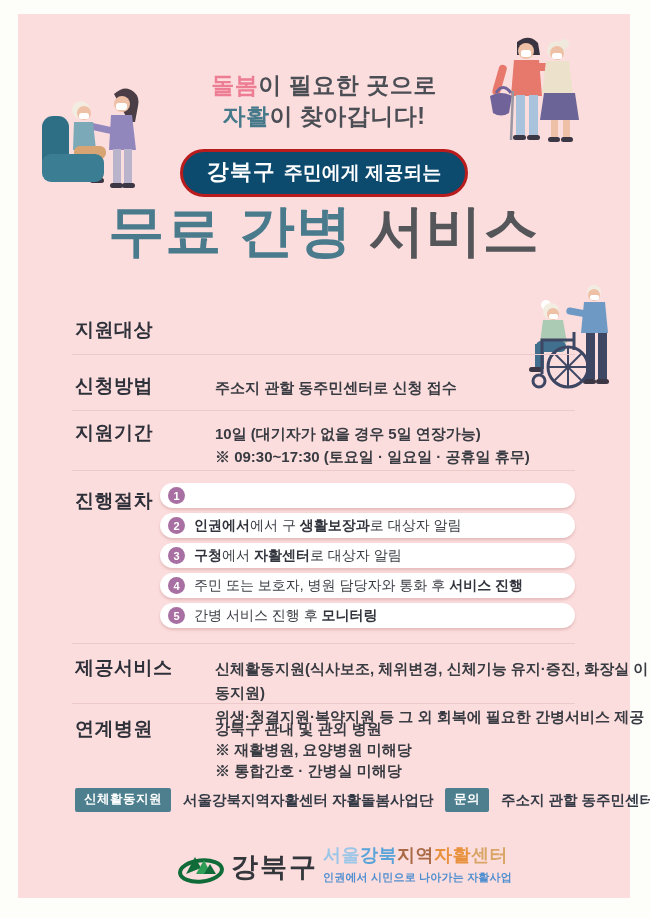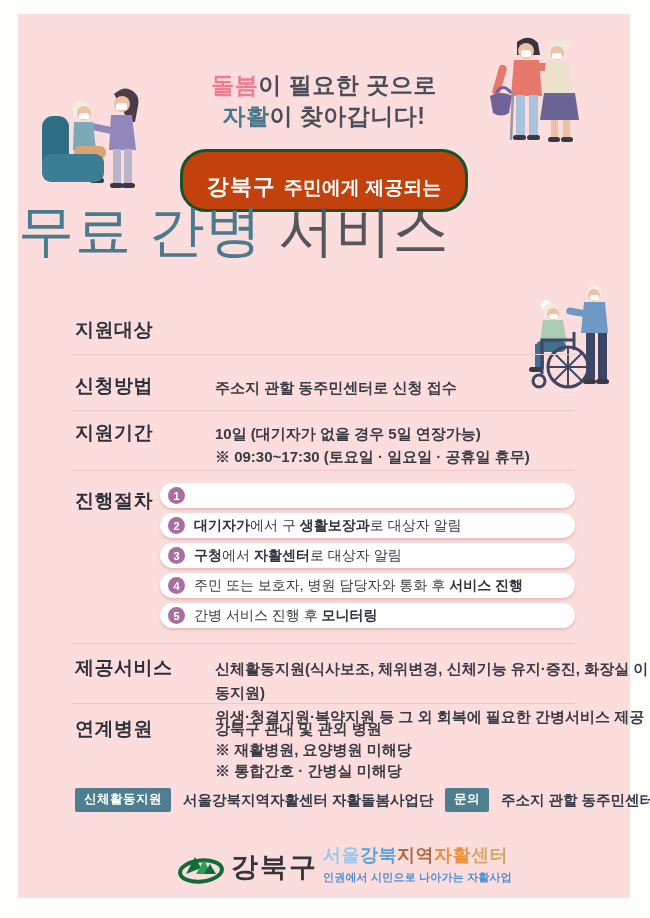--- a/index.html
+++ b/index.html
@@ -7,26 +7,26 @@
          font-family:"Liberation Sans", sans-serif;}
   .poster{position:absolute;left:18px;top:14px;width:612px;height:884px;background:#fcdddd;}
 
   .illu{position:absolute;}
 
   .tagline{position:absolute;left:18px;top:70px;width:612px;text-align:center;
            font-size:23px;font-weight:700;color:#4b4e55;line-height:31px;letter-spacing:.5px;}
   .pinkc{color:#ec7d93;} .tealc{color:#45798a;}
 
   .gu-badge-wrap{position:absolute;left:18px;top:149px;width:612px;text-align:center;}
-  .gu-badge{display:inline-block;background:#c2410c;border:3px solid #14532d;border-radius:26px;
-            color:#ffffff;padding:20px 24px 7px 24px;font-size:19px;font-weight:600;}
+  .gu-badge{display:inline-block;background:#0c4a6e;border:3px solid #b91c1c;border-radius:26px;
+            color:#ffffff;padding:5px 24px 7px 24px;font-size:19px;font-weight:600;}
   .gu-badge b{font-size:22px;font-weight:800;letter-spacing:1px;margin-right:8px;}
 
-  .main-title{position:absolute;left:18px;top:190px;width:612px;text-align:left;
-              font-size:56px;font-weight:400;letter-spacing:1px;line-height:82px;white-space:nowrap;}
+  .main-title{position:absolute;left:18px;top:190px;width:612px;text-align:center;
+              font-size:56px;font-weight:700;letter-spacing:1px;line-height:82px;white-space:nowrap;}
   .t-teal{color:#4a7b8c;} .t-dark{color:#54565a;margin-left:16px;}
 
   .sec-label{position:absolute;left:75px;font-size:19px;font-weight:800;color:#2e313a;letter-spacing:.5px;}
   .sec-text{position:absolute;left:215px;font-size:15px;font-weight:600;color:#383b42;line-height:23px;}
   .sec-text.lh24{line-height:24px;}
   .sec-text.lh21{line-height:21px;}
   .divider{position:absolute;left:72px;width:503px;height:1px;background:#edcaca;}
 
   .step-pill{position:absolute;left:160px;width:415px;height:25px;background:#ffffff;border-radius:13px;
              box-shadow:0 2px 3px rgba(170,105,110,.3);display:flex;align-items:center;}
@@ -158,21 +158,21 @@
   </div>
   <div class="divider" style="top:470px;"></div>
 
   <div class="sec-label" style="top:488px;">진행절차</div>
 
   <div class="step-pill" style="top:483px;">
     <span class="step-num">1</span>
   </div>
   <div class="step-pill" style="top:513px;">
     <span class="step-num">2</span>
-    <span class="step-text"><span class="bd">대기자가</span><span>에서 구 </span><span class="bd">생활보장과</span><span>로 대상자 알림</span></span>
+    <span class="step-text"><span class="bd">인권에서</span><span>에서 구 </span><span class="bd">생활보장과</span><span>로 대상자 알림</span></span>
   </div>
   <div class="step-pill" style="top:543px;">
     <span class="step-num">3</span>
     <span class="step-text"><span class="bd">구청</span><span>에서 </span><span class="bd">자활센터</span><span>로 대상자 알림</span></span>
   </div>
   <div class="step-pill" style="top:573px;">
     <span class="step-num">4</span>
     <span class="step-text"><span>주민 또는 보호자, 병원 담당자와 통화 후 </span><span class="bd">서비스 진행</span></span>
   </div>
   <div class="step-pill" style="top:603px;">

